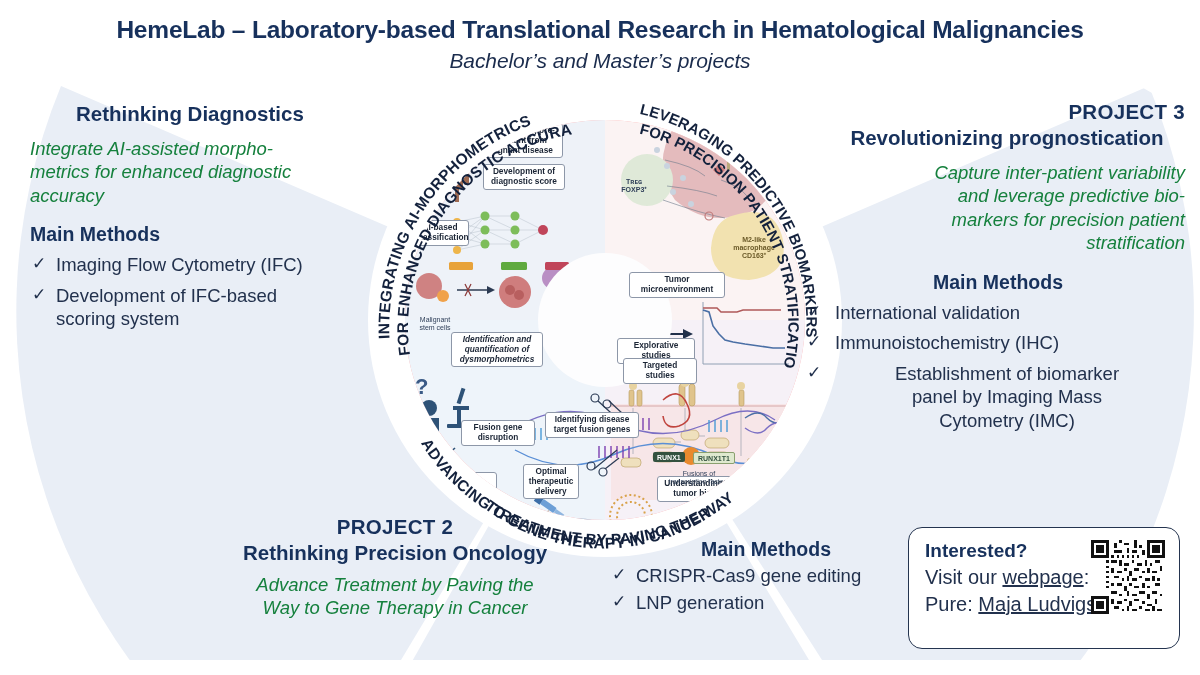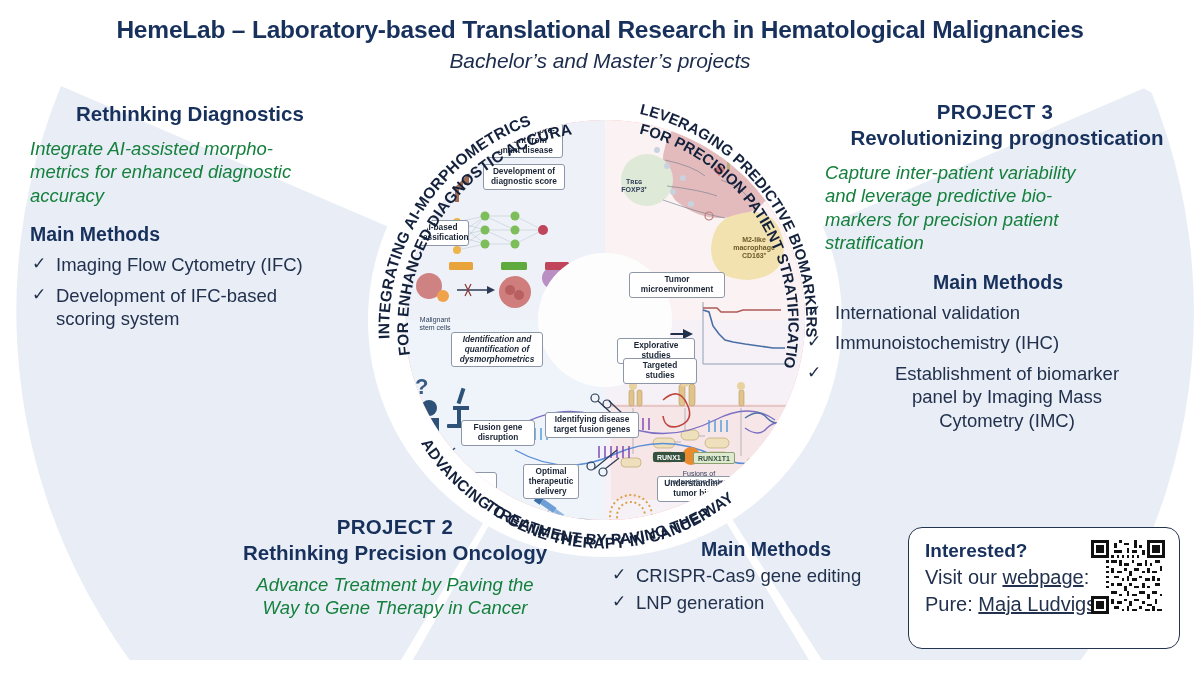--- a/index.html
+++ b/index.html
@@ -37,23 +37,23 @@
     font-size:18.5px; color:#22314d; line-height:1.27; margin-top:7px;
     position:relative; padding-left:26px;
   }
   .proj li .chk { position:absolute; left:2px; top:0px; font-size:17px; color:#22314d; }
 
   #p1 { left:30px;  top:100px;  width:350px; }
   #p1 .kicker { text-align:left; padding-left:46px; }
   #p1 .sub    { text-align:left; padding-left:46px; }
 
   #p3 { left:805px; top:100px;  width:380px; }
-  #p3 .kicker { text-align:center; }
+  #p3 .kicker { text-align:right; }
   #p3 .sub    { text-align:center; padding-left:24px; }
-  #p3 .desc   { text-align:left; padding-left:20px; }
+  #p3 .desc   { text-align:right; padding-left:20px; }
   #p3 .mh     { text-align:center; padding-left:6px; }
   #p3 li      { padding-left:30px; }
   #p3 .l3     { text-align:center; padding-left:24px; }
 
   #p2 { left:210px; top:515px; width:370px; text-align:center; }
   #p2 .kicker { font-size:20.5px; }
   #p2 .desc   { margin-top:8px; }
 
   #p2m { position:absolute; left:610px; top:538px; width:300px; z-index:12; }
   #p2m .mh { font-size:19.5px; font-weight:bold; color:#17315c; text-align:center; padding-left:12px;}

